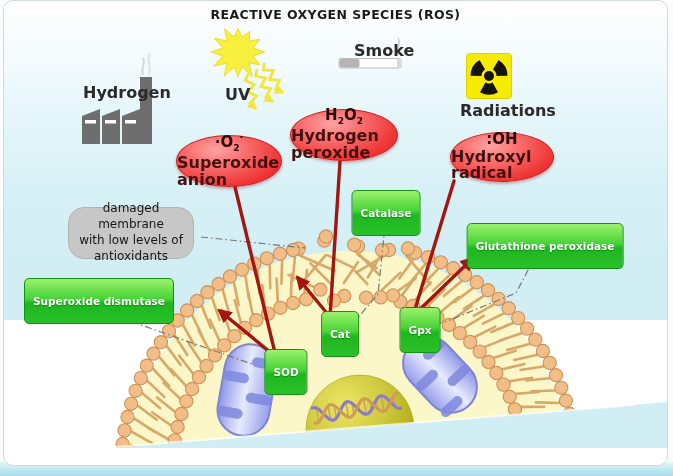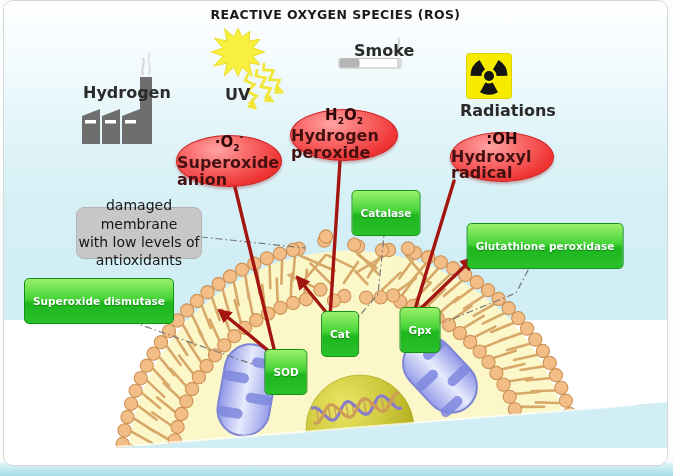--- a/index.html
+++ b/index.html
@@ -16,22 +16,22 @@
     font-weight:700;letter-spacing:.4px;color:#1b1b1b;}
   .oval{position:absolute;transform:translate(-50%,-50%);border-radius:50%;
     background:radial-gradient(ellipse at 38% 28%,#ffa3a3 0%,#f96a6a 35%,#ef3434 72%,#dd2424 100%);
     border:1.5px solid #cf2020;box-shadow:0 2px 3px rgba(140,30,30,.35);
     display:flex;flex-direction:column;align-items:center;justify-content:center;
     color:#2c0606;text-align:left;line-height:1.05;}
   .oval .formula{font-size:15px;font-weight:700;}
   .oval .formula sub{font-size:9px;}
   .oval .formula sup{font-size:10px;}
   .oval .ros-name{font-size:16px;font-weight:700;color:#441010;margin-top:1px;}
-  .note{position:absolute;left:72px;top:206px;width:124px;height:50px;background:#c7c7c7;
-    border:1px solid #b3b3b3;border-radius:8px;color:#161616;font-size:14px;line-height:1.32;
+  .note{position:absolute;left:64px;top:206px;width:124px;height:50px;background:#c7c7c7;
+    border:1px solid #b3b3b3;border-radius:16px;color:#161616;font-size:12px;line-height:1.32;
     display:flex;flex-direction:column;align-items:center;justify-content:center;text-align:center;}
   .pill{position:absolute;transform:translate(-50%,-50%);white-space:nowrap;
     background:linear-gradient(180deg,#9bf06c 0%,#46d437 45%,#1eb71e 55%,#2ac02a 100%);
     border:1px solid #129112;border-radius:5px;padding:16px 8px;
     color:#fff;font-size:10.5px;font-weight:700;text-shadow:0 1px 1px rgba(0,70,0,.45);}
 </style>
 </head>
 <body>
 
 <div id="stage">

